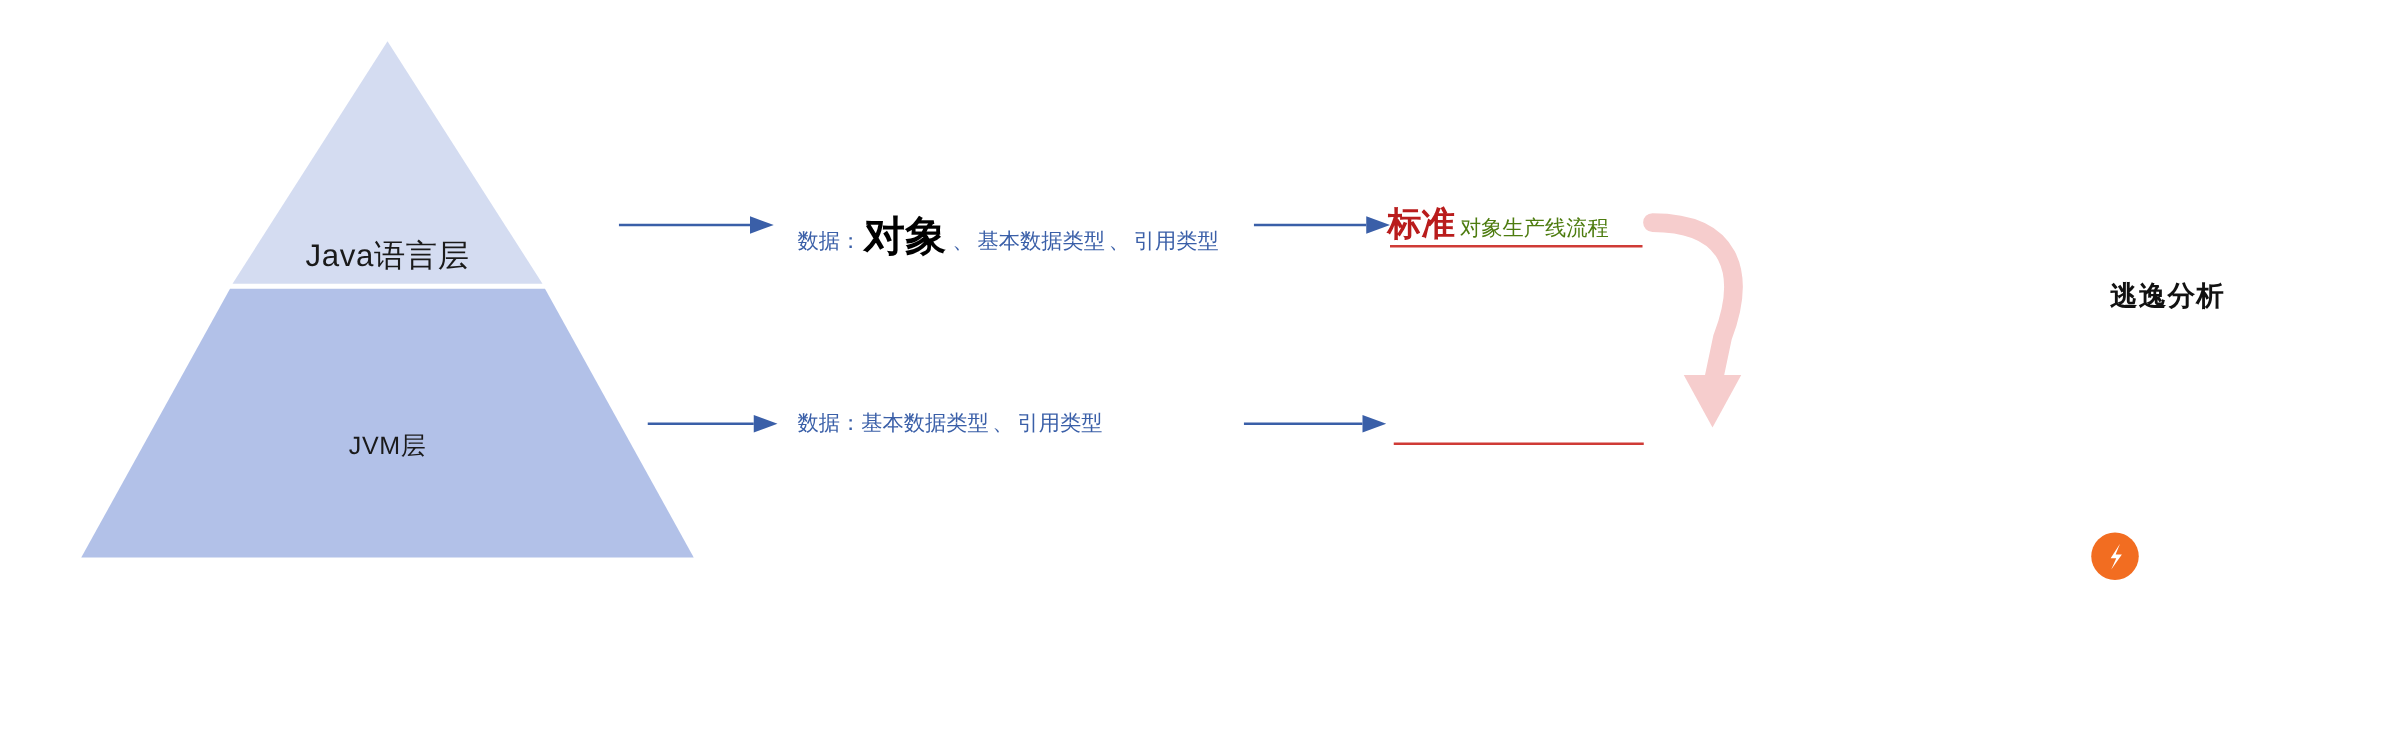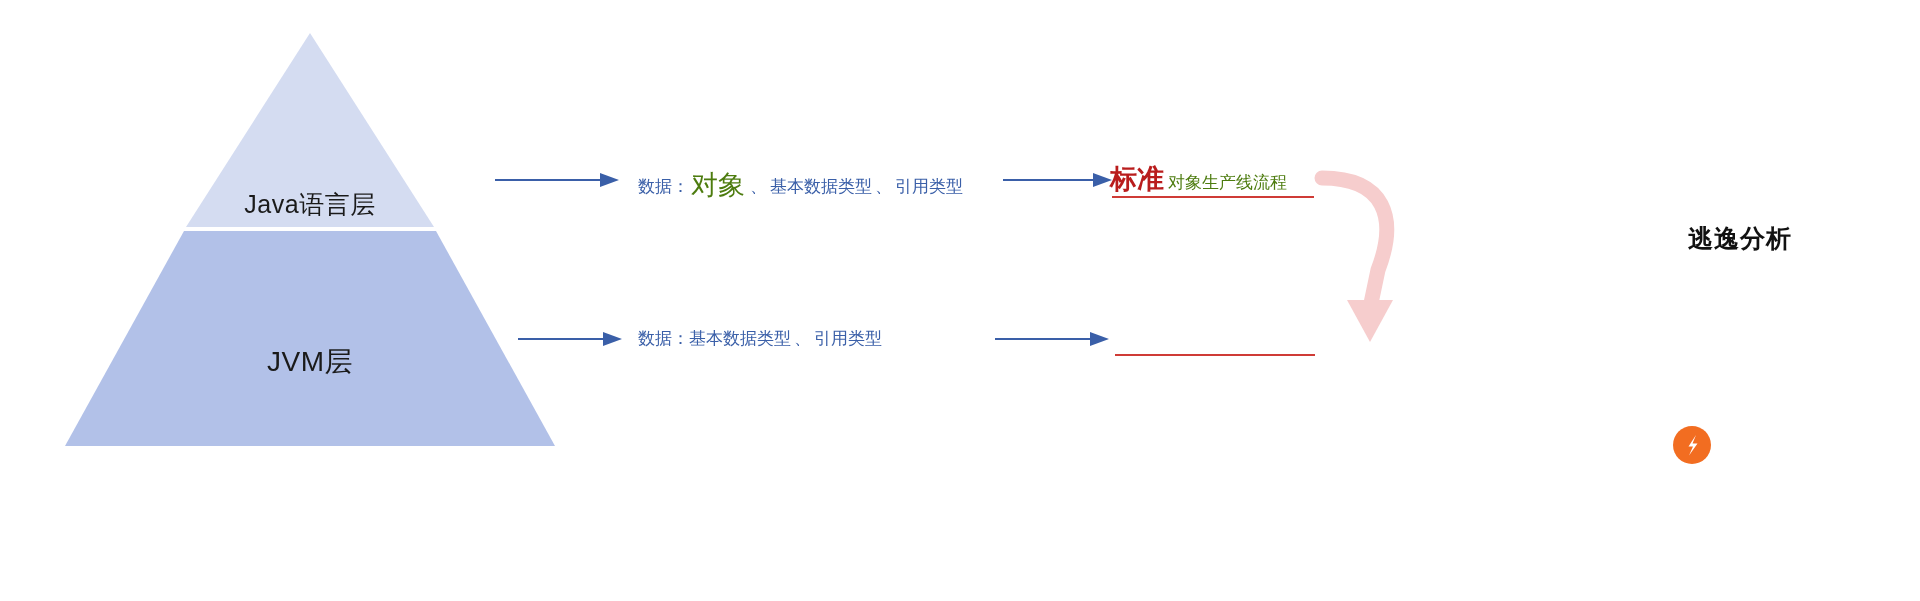--- a/index.html
+++ b/index.html
@@ -15,35 +15,35 @@
   .pyramid-wrap{position:absolute;left:55px;top:28px;width:510px;height:420px;}
   .pyramid-svg{position:absolute;left:0;top:0;}
   .pyr-label{
     position:absolute;
     color:#1a1a1a;
     font-size:25px;
     letter-spacing:.5px;
     white-space:nowrap;
   }
   #lbl-java{left:0;top:160px;width:510px;text-align:center;}
-  #lbl-jvm{left:0;top:315px;width:510px;text-align:center;font-size:28px;}
+  #lbl-jvm{left:0;top:315px;width:510px;text-align:center;font-size:20px;}
 
   
   .flow-text{
     position:absolute;
     white-space:nowrap;
     color:#3a5fa8;
     font-size:17px;
     line-height:1;
   }
   .flow-text .sep{color:#3a5fa8;padding:0 3px;}
   .emph-orange{
-    color:#4d7c0f;
-    font-size:27px;
-    font-weight:normal;
+    color:#000000;
+    font-size:33px;
+    font-weight:bold;
     vertical-align:-2px;
     padding:0 2px;
   }
   .red-big{
     color:#b91c1c;
     font-size:27px;
     font-weight:bold;
     padding-right:4px;
   }
   .red-small{
@@ -53,21 +53,21 @@
   .redline{
     position:absolute;
     height:1.5px;
     background:#cf3b36;
   }
 
   
   #escape-label{
     position:absolute;
     left:1688px;top:222px;
-    font-size:25px;
+    font-size:22px;
     font-weight:bold;
     color:#111;
     letter-spacing:1px;
     white-space:nowrap;
   }
 
   
   #logo{
     position:absolute;left:1672px;top:425px;
     display:flex;align-items:center;gap:9px;

